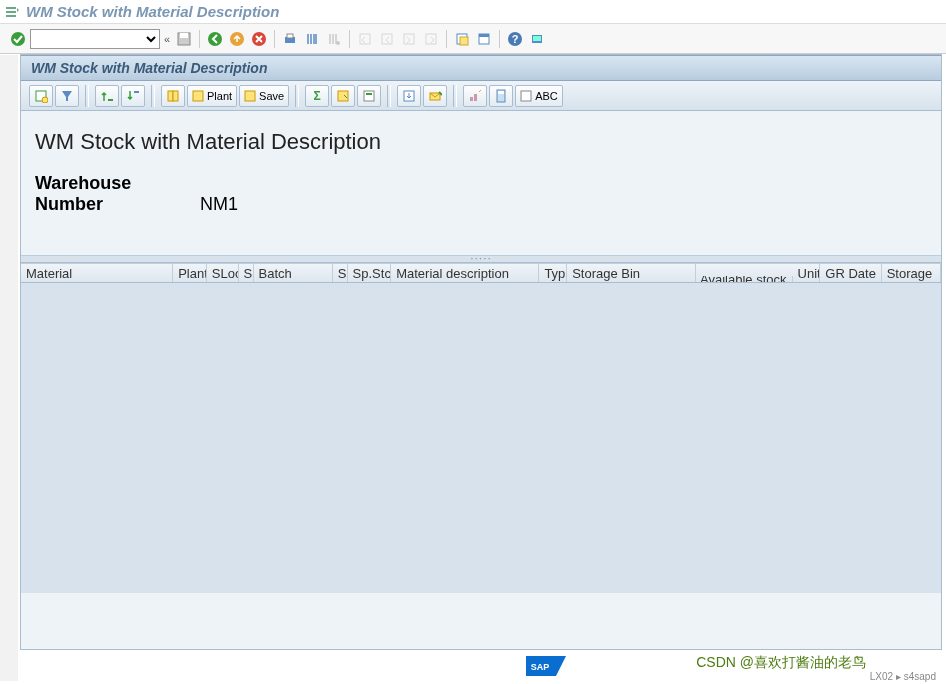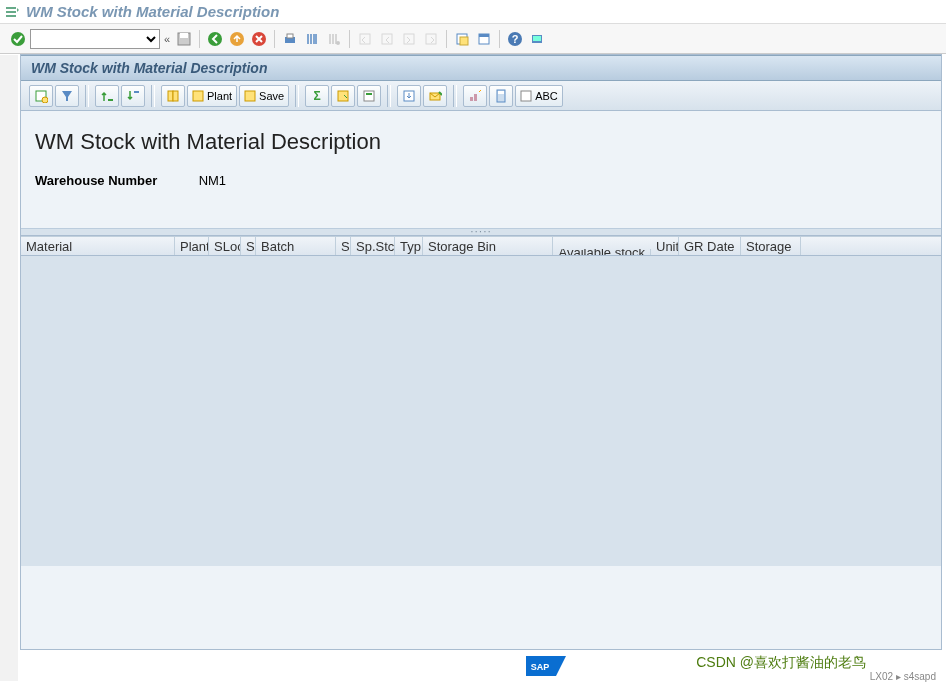--- a/index.html
+++ b/index.html
@@ -18,21 +18,21 @@
   .panel-title-bar .t { color: #3a5a7a; font-style: italic; font-weight: bold; font-size: 14px; }
   
   .alv-toolbar { height: 30px; background: linear-gradient(#eef3f8,#d7e2ec); border-bottom: 1px solid #a9bcd0; display: flex; align-items: center; padding: 2px 8px; gap: 2px; }
   .alv-btn { height: 22px; min-width: 24px; border: 1px solid #a9bcd0; background: linear-gradient(#fdfefe,#e3ecf3); display: inline-flex; align-items: center; justify-content: center; padding: 0 4px; cursor: pointer; font-size: 11px; gap: 3px; border-radius: 2px; }
   .alv-sep { width: 4px; height: 22px; border-left: 1px solid #a9bcd0; border-right: 1px solid #fff; margin: 0 4px; }
   
   .content-frame { border: 1px solid #a9bcd0; margin: 0 4px 0 20px; background: #eef3f8; height: 596px; }
   
   .report-header { background: #eef3f8; padding: 18px 14px 40px 14px; border-bottom: 0; }
   .report-title { font-size: 22px; font-weight: normal; color: #222; margin-bottom: 18px; }
-  .whnum-row { font-size: 13px; }
+  .whnum-row { font-size: 18px; }
   .whnum-label { font-weight: bold; display: inline-block; width: 160px; }
   .whnum-val { font-weight: normal; }
   
   .splitter { height: 8px; background: #d7e2ec; border-top: 1px solid #bcd; border-bottom: 1px solid #a9bcd0; position: relative; }
   .splitter::after { content: "·····"; position: absolute; left: 50%; top: -3px; transform: translateX(-50%); color: #789; font-size: 10px; letter-spacing: 1px; }
   
   .grid-wrap { background: #d7e2ec; height: 330px; overflow: hidden; }
   .grid-header { display: flex; background: linear-gradient(#f0f4f8,#dde6ef); border-top: 1px solid #c0cfdc; border-bottom: 1px solid #a9bcd0; height: 20px; }
   .grid-header .gh { border-right: 1px solid #c0cfdc; padding: 2px 5px; font-size: 13px; color: #333; white-space: nowrap; overflow: hidden; display: flex; align-items: center; }
   .gh-right { justify-content: flex-end; }
@@ -282,20 +282,21 @@
 
   <div class="grid-wrap">
     <div class="grid-header" id="grid-header">
         <div class="gh" style="width: 154px;">Material</div>
         <div class="gh" style="width: 34px;">Plant</div>
         <div class="gh" style="width: 32px;">SLoc</div>
         <div class="gh" style="width: 15px;">S</div>
         <div class="gh" style="width: 80px;">Batch</div>
         <div class="gh" style="width: 15px;">S</div>
         <div class="gh" style="width: 44px;">Sp.Stc.</div>
+        <div class="gh" style="width: 150px;">Material description</div>
         <div class="gh" style="width: 28px;">Typ</div>
         <div class="gh" style="width: 130px;">Storage Bin</div>
         <div class="gh gh-right" style="width: 98px; margin-top: 12px;">Available stock</div>
         <div class="gh" style="width: 28px;">Unit</div>
         <div class="gh" style="width: 62px;">GR Date</div>
         <div class="gh" style="width: 60px;">Storage</div>
       </div>
   </div>
 </div>
 

